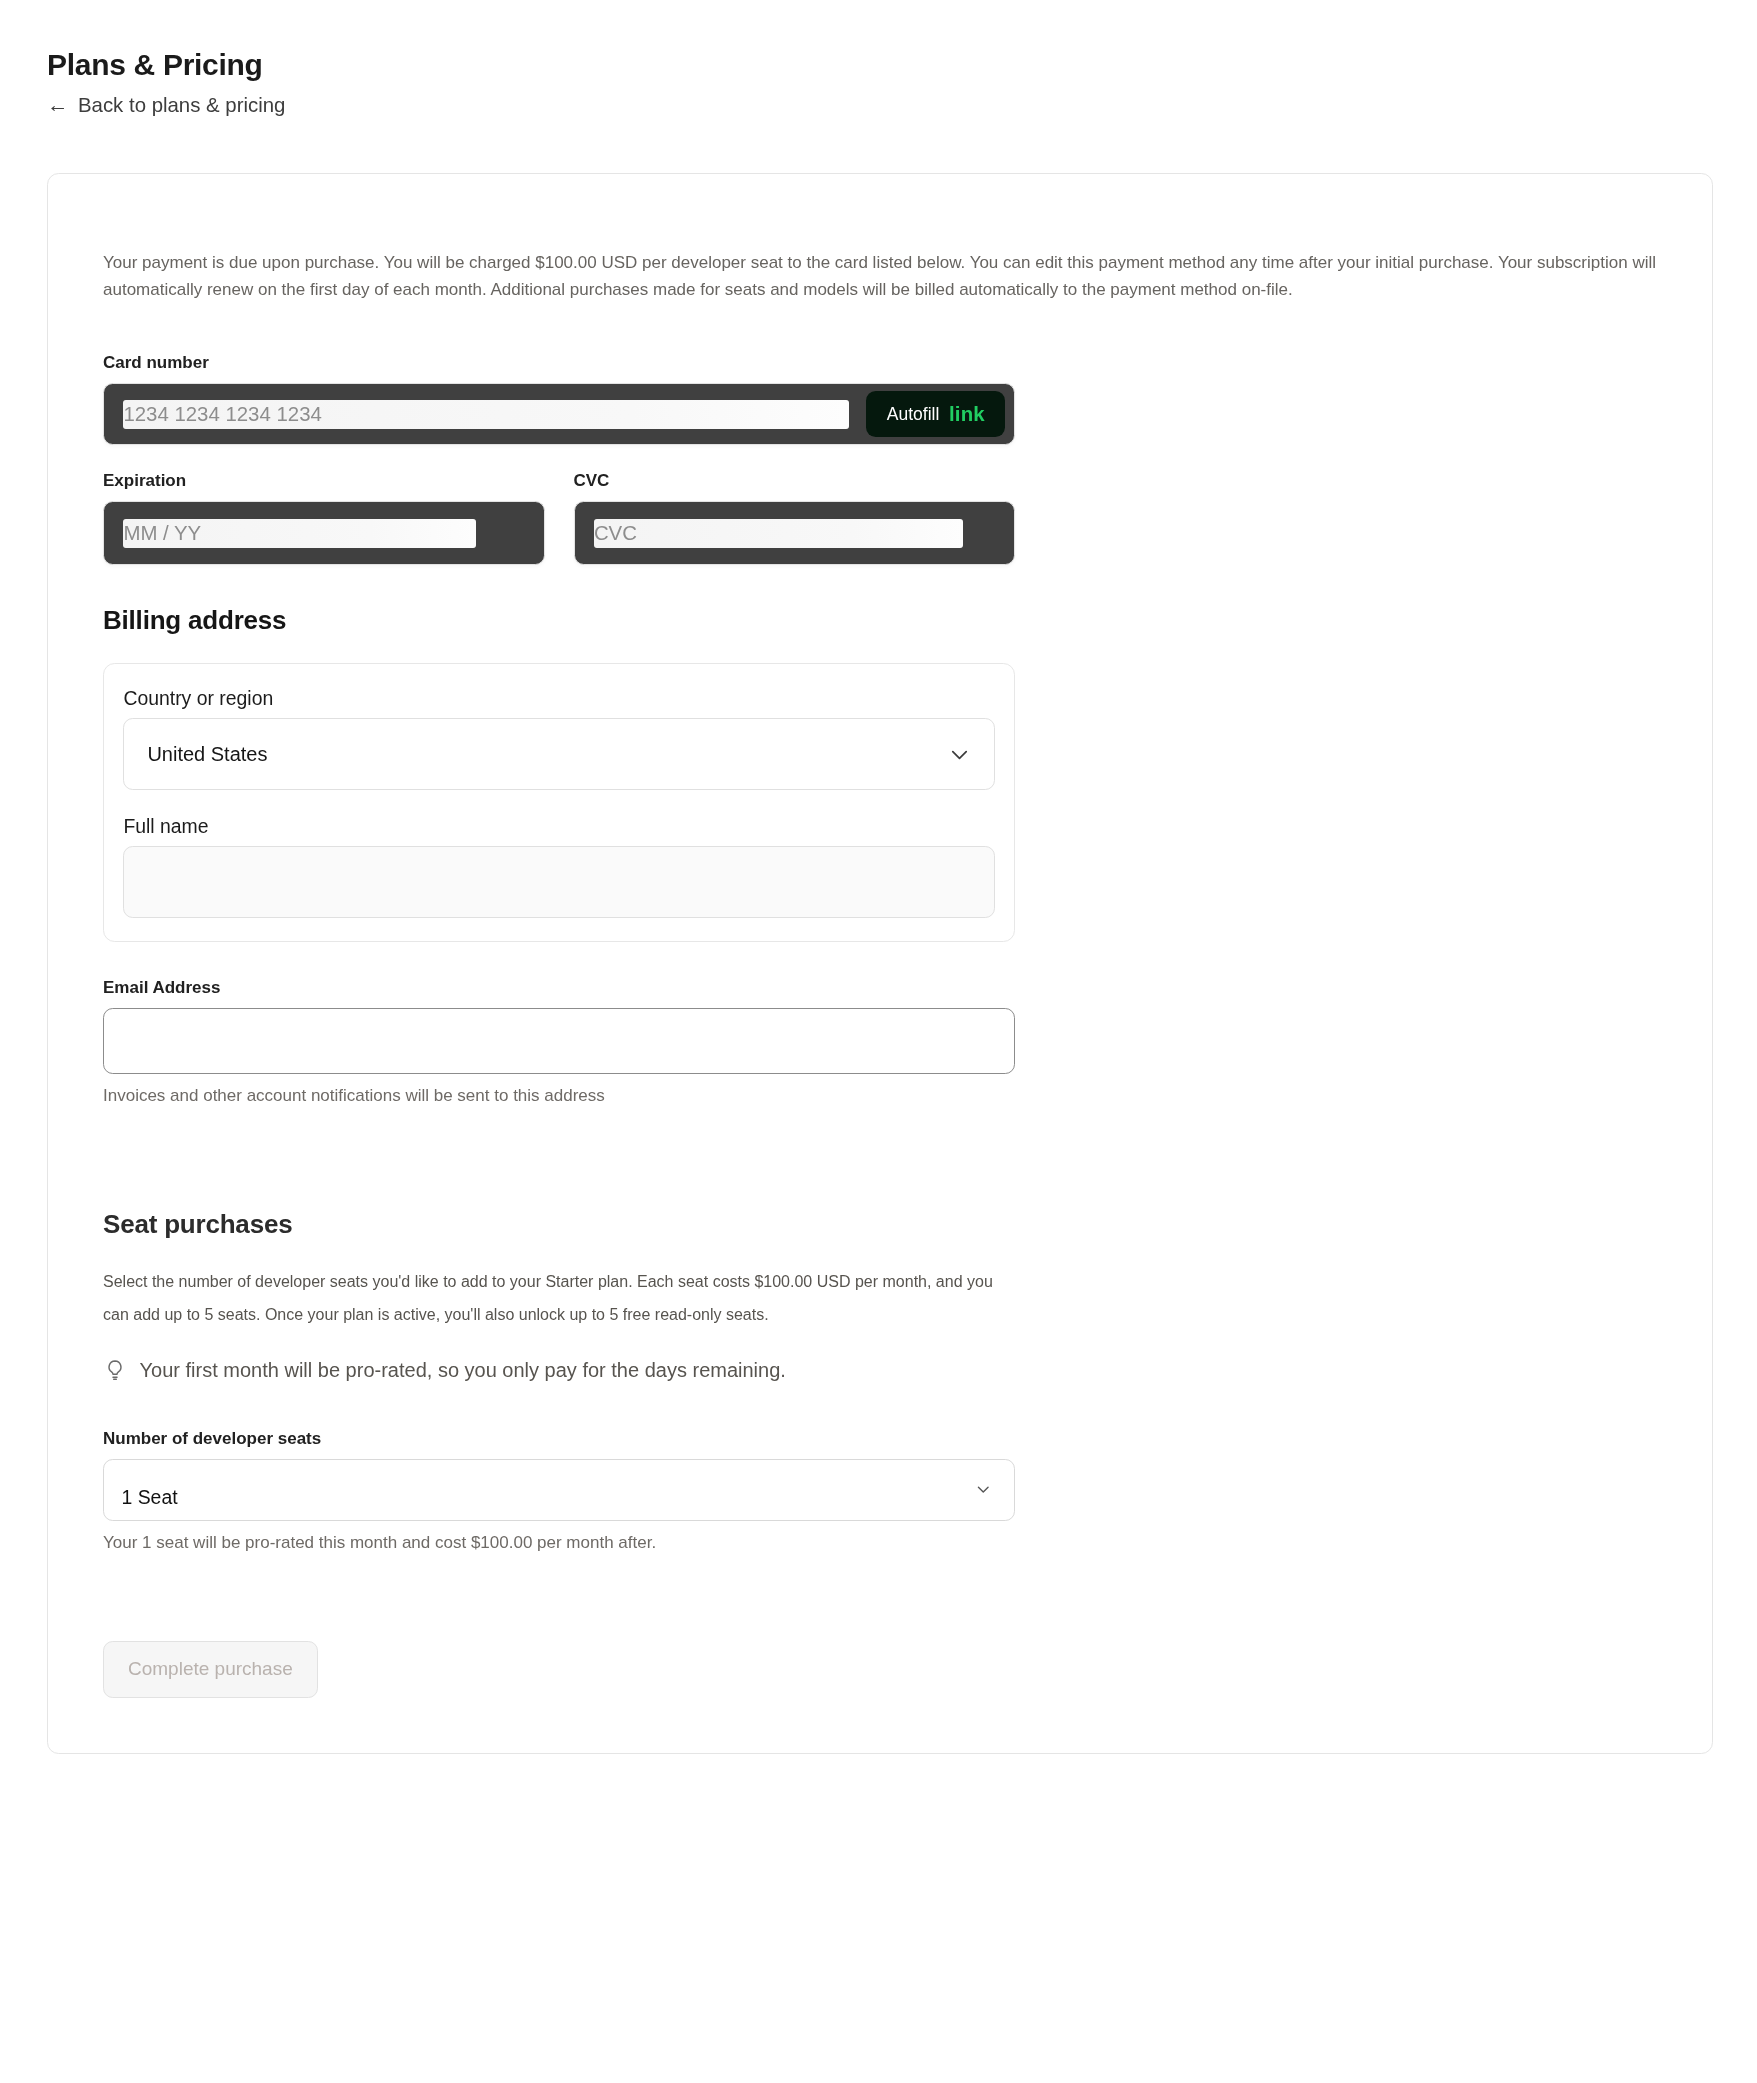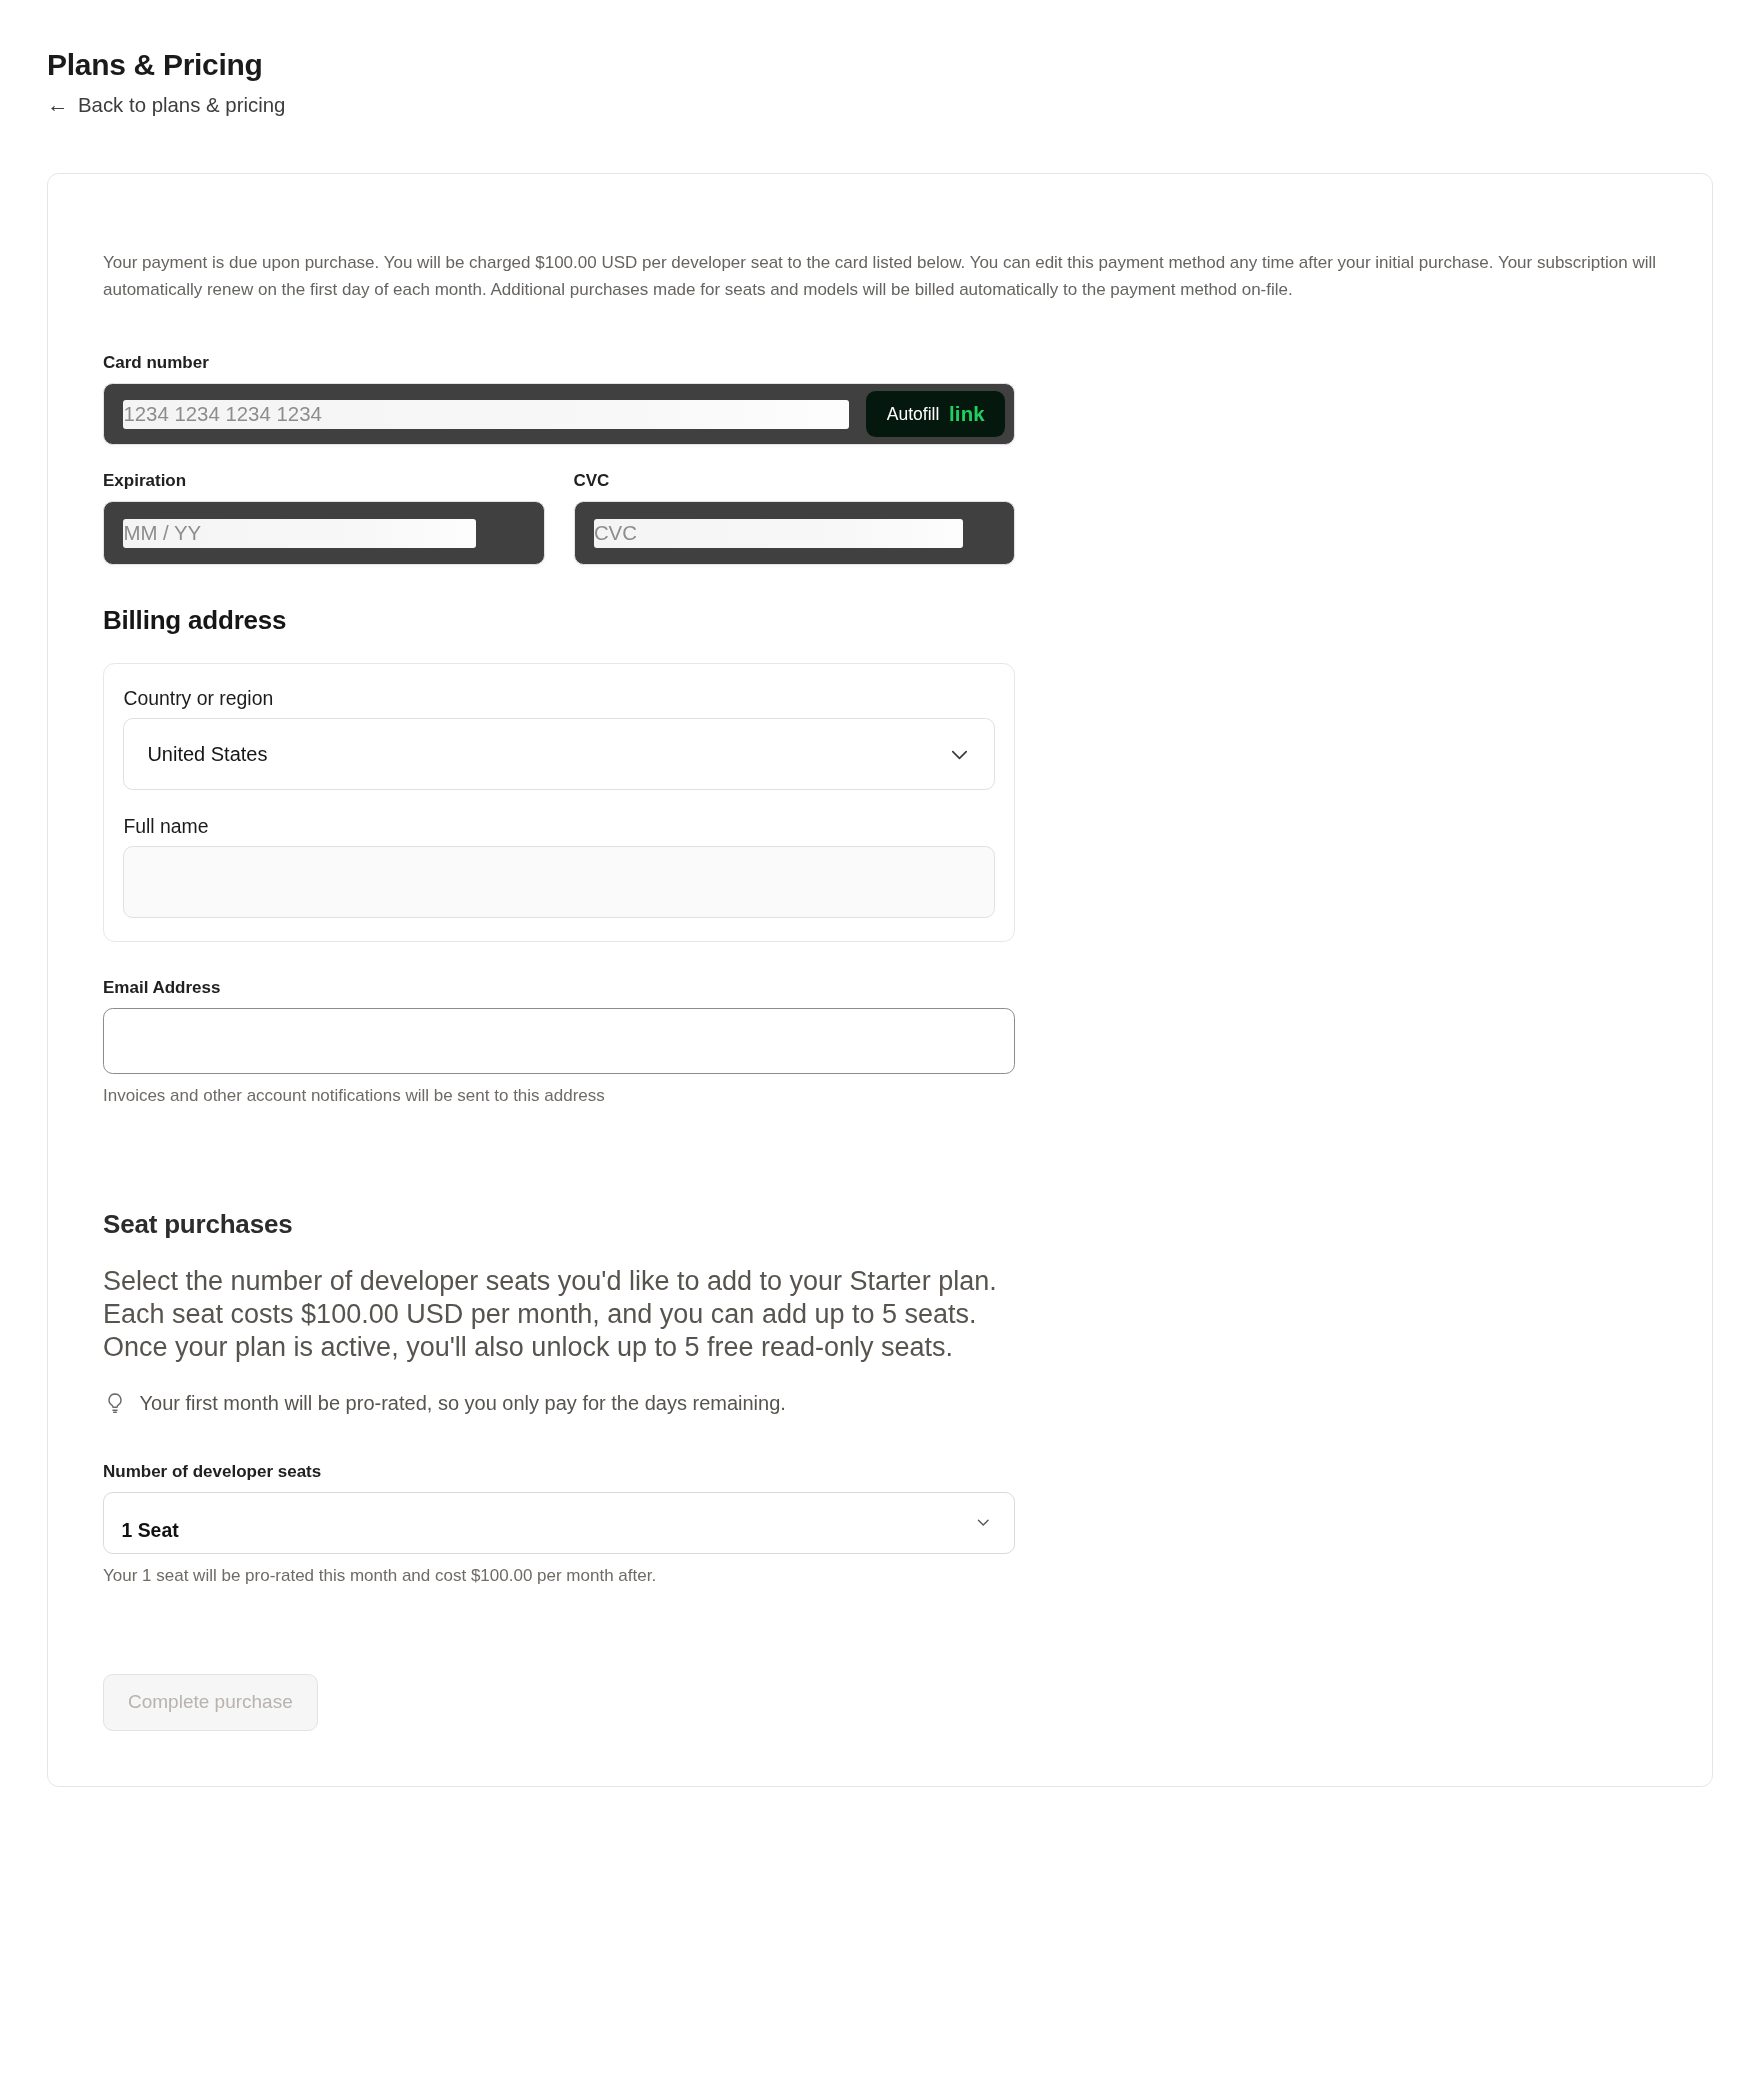--- a/index.html
+++ b/index.html
@@ -112,37 +112,37 @@
     border: 1px solid #8c8c8c; border-radius: 9.7px;
     background: #ffffff;
   }
   .helper-text {
     margin-top: 11.6px; font-size: 17px; color: #6e6a66; line-height: 21.3px;
   }
 
   .seats-heading { margin-top: 101px; color: #2c2c2c; }
   .seats-desc {
     margin-top: 25px; width: 898px;
-    font-size: 27px; line-height: 33px; color: #57544f;
+    font-size: 16px; line-height: 33px; color: #57544f;
   }
   .prorate-note {
     margin-top: 25px; display: flex; align-items: center; gap: 12.6px;
     font-size: 20px; color: #57544f; line-height: 29px;
   }
   .bulb { flex: none; display: flex; align-items: center; color: #6b6b6b; }
 
   .seat-count-label { margin-top: 43px; }
   .seat-select {
     width: 912px; height: 62px;
     border: 1px solid #d9d9d9; border-radius: 9.7px;
     background: #ffffff;
     display: flex; align-items: center; justify-content: space-between;
     padding: 0 23px 0 17.5px; cursor: pointer;
   }
-  .seat-select .select-value { font-weight: 700; font-size: 19.4px; color: #111111; margin-top: 16px; }
+  .seat-select .select-value { font-weight: 400; font-size: 19.4px; color: #111111; margin-top: 16px; }
   .seat-select .chevron { color: #555555; }
 
   .submit-btn {
     margin-top: 87px;
     height: 57px; padding: 13px 24px;
     background: #f6f6f6;
     border: 1px solid #e2e2e2; border-radius: 9.7px;
     font-family: inherit;
     font-size: 19px; font-weight: 500; color: #b9b2ae;
     cursor: default;

